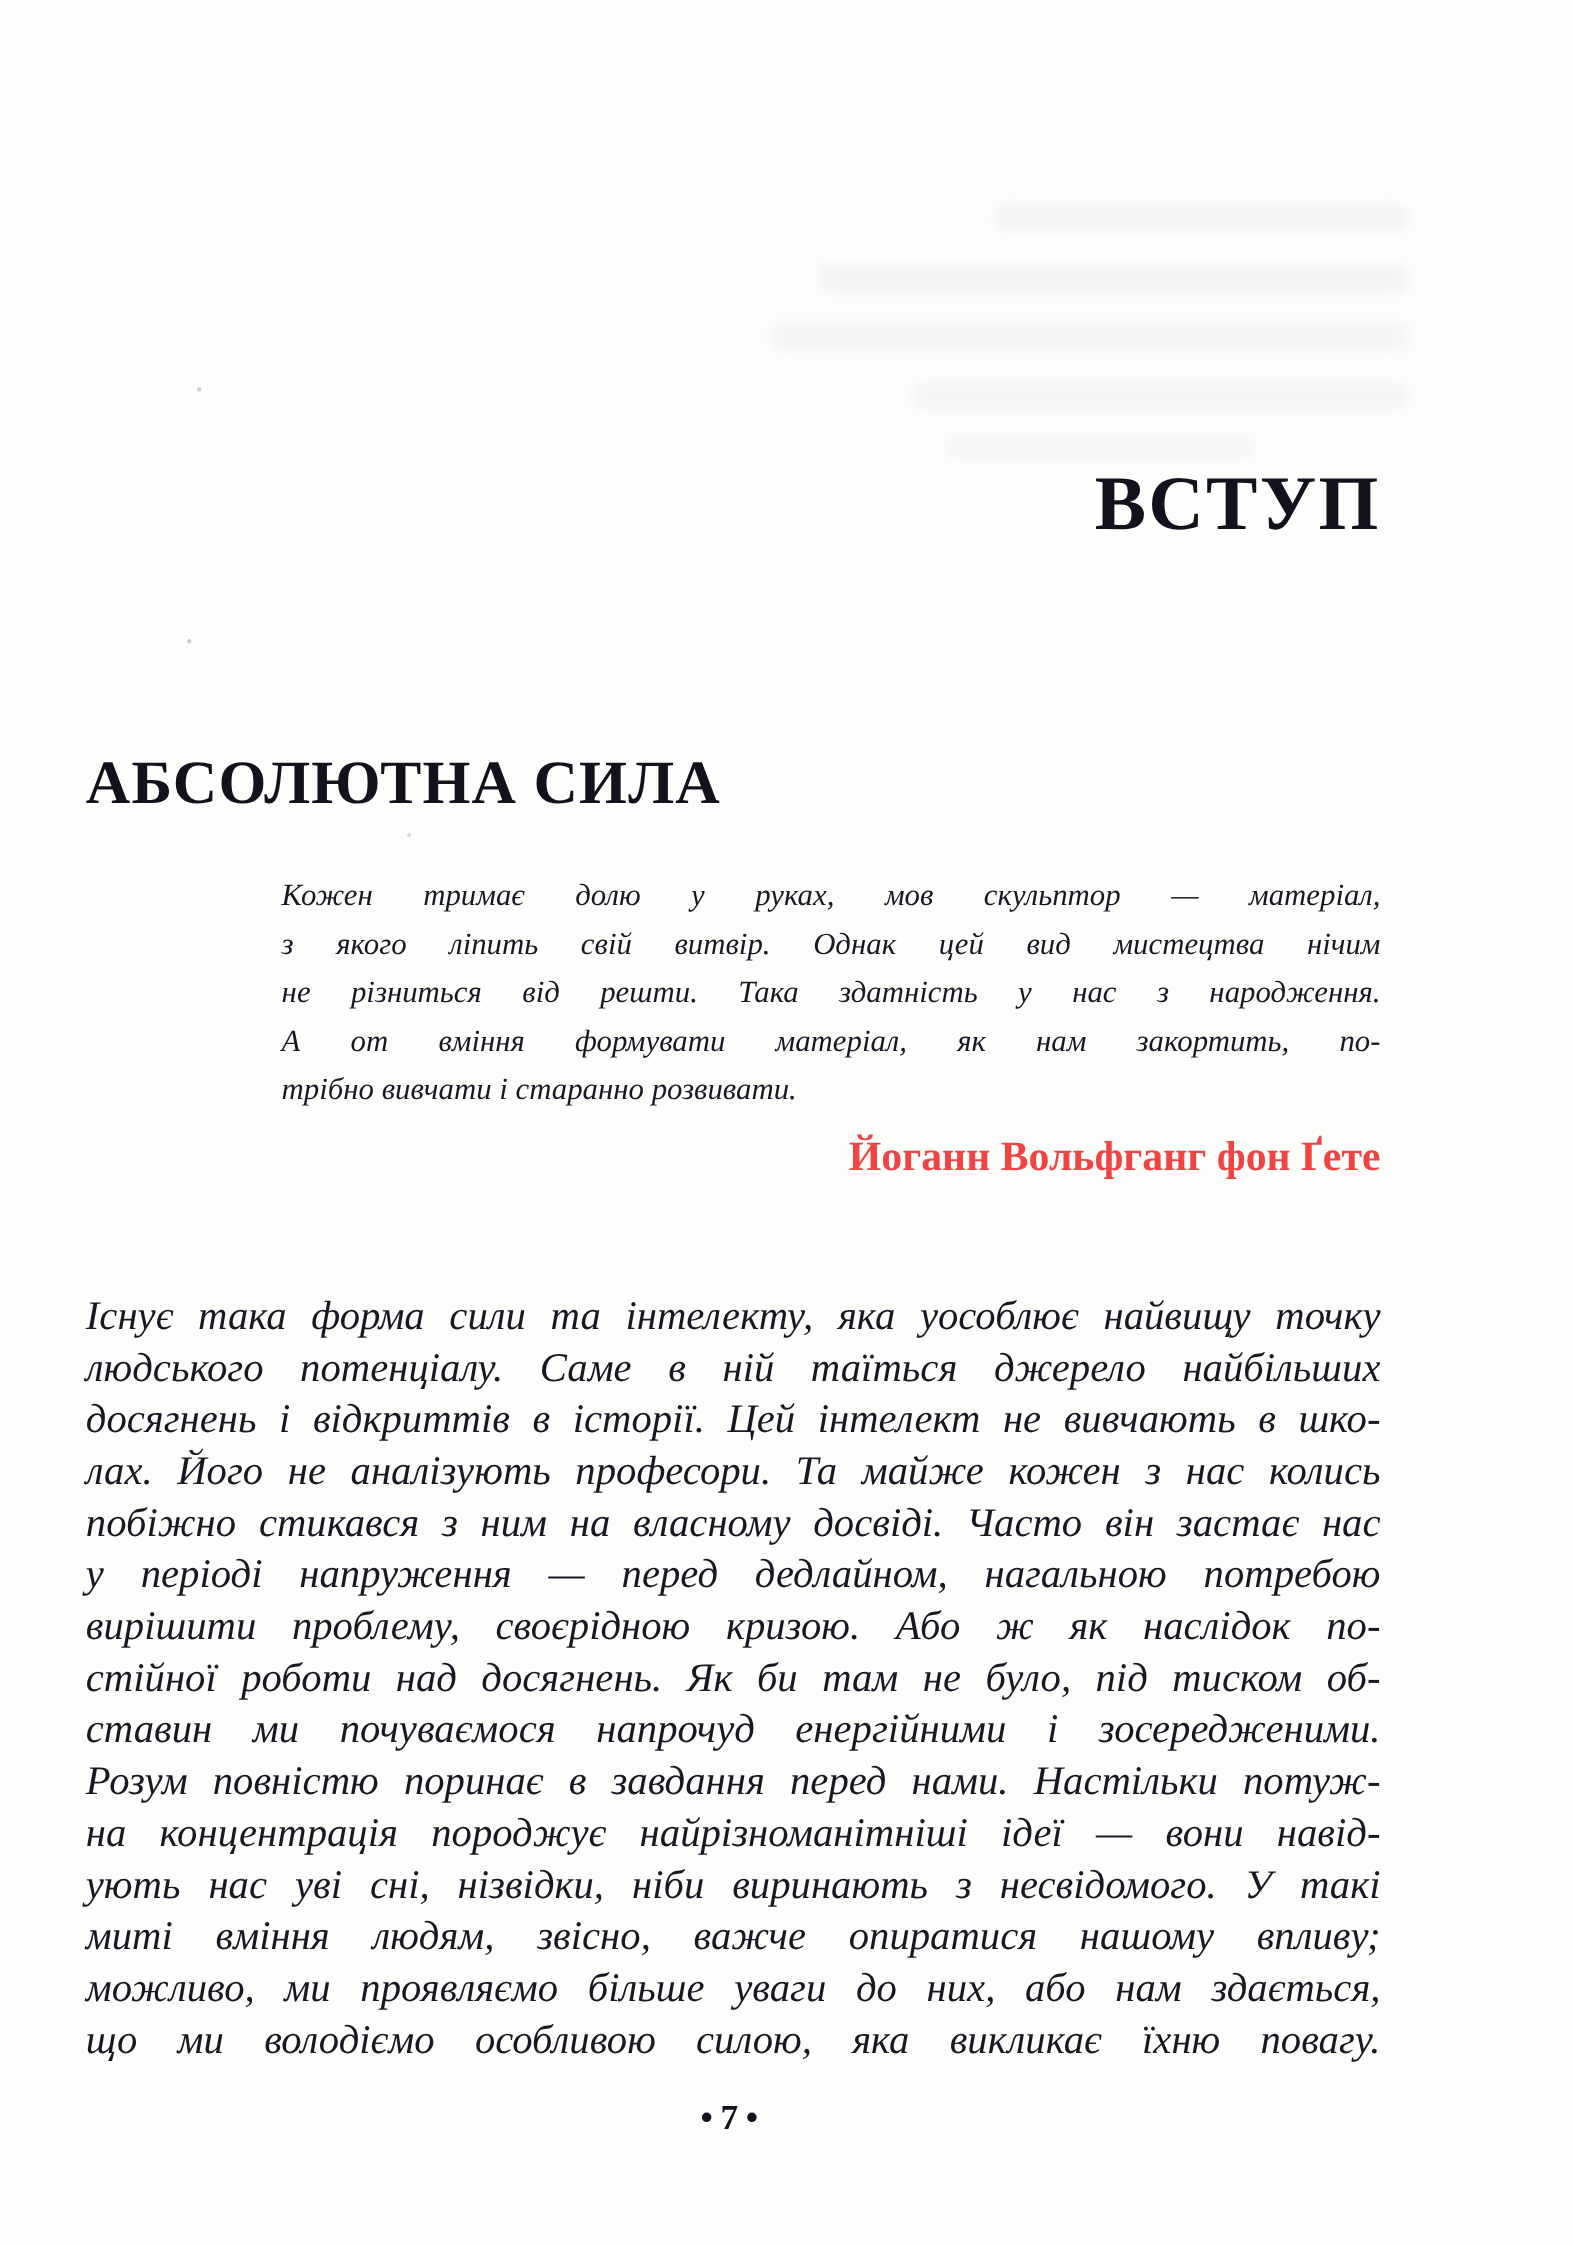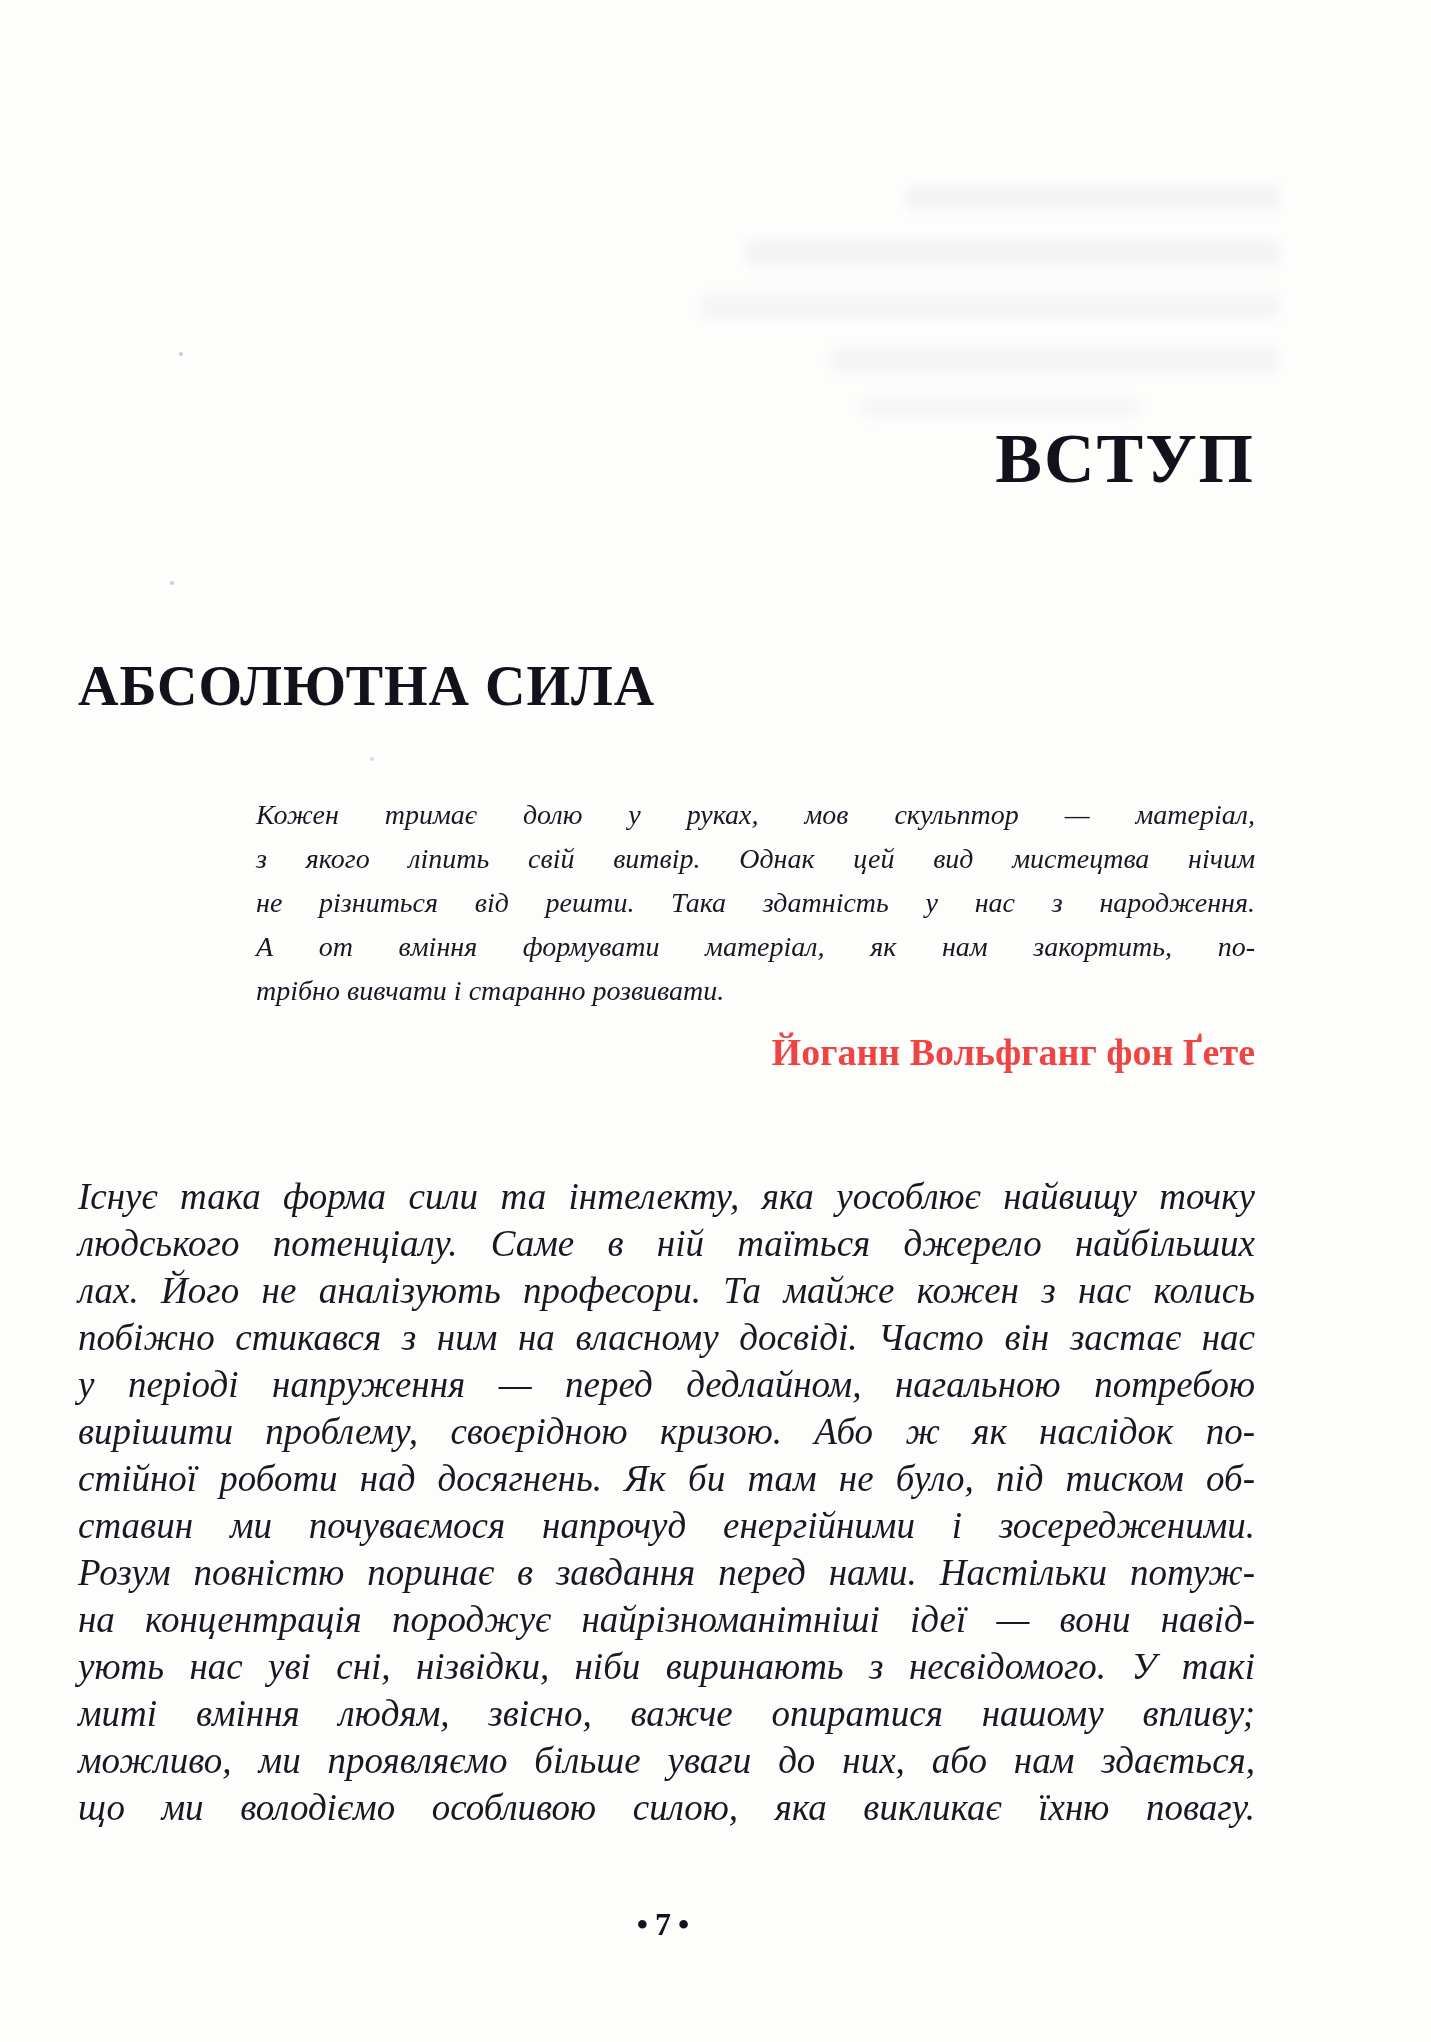--- a/index.html
+++ b/index.html
@@ -28,21 +28,21 @@
     font-size: 70px;
     line-height: 1;
     font-weight: bold;
     letter-spacing: 2px;
     color: #14111c;
   }
 
   
   .section-heading {
     position: absolute;
-    top: 658px;
+    top: 684px;
     left: 78px;
     margin: 0;
     font-size: 56px;
     line-height: 1;
     font-weight: bold;
     letter-spacing: 1px;
     color: #14111c;
     font-family: Liberation Serif, serif;
   }
 
@@ -160,20 +160,21 @@
     <div class="epi-line">не різниться від решти. Така здатність у нас з народження.</div>
     <div class="epi-line">А от вміння формувати матеріал, як нам закортить, по-</div>
     <div class="epi-line epi-last">трібно вивчати і старанно розвивати.</div>
   </div>
 
   <div class="attribution">Йоганн Вольфганг фон Ґете</div>
 
   <div class="body-text">
     <div class="body-line">Існує така форма сили та інтелекту, яка уособлює найвищу точку</div>
     <div class="body-line">людського потенціалу. Саме в ній таїться джерело найбільших</div>
+    <div class="body-line">досягнень і відкриттів в історії. Цей інтелект не вивчають в шко-</div>
     <div class="body-line">лах. Його не аналізують професори. Та майже кожен з нас колись</div>
     <div class="body-line">побіжно стикався з ним на власному досвіді. Часто він застає нас</div>
     <div class="body-line">у періоді напруження — перед дедлайном, нагальною потребою</div>
     <div class="body-line">вирішити проблему, своєрідною кризою. Або ж як наслідок по-</div>
     <div class="body-line">стійної роботи над досягнень. Як би там не було, під тиском об-</div>
     <div class="body-line">ставин ми почуваємося напрочуд енергійними і зосередженими.</div>
     <div class="body-line">Розум повністю поринає в завдання перед нами. Настільки потуж-</div>
     <div class="body-line">на концентрація породжує найрізноманітніші ідеї — вони навід-</div>
     <div class="body-line">ують нас уві сні, нізвідки, ніби виринають з несвідомого. У такі</div>
     <div class="body-line">миті вміння людям, звісно, важче опиратися нашому впливу;</div>

